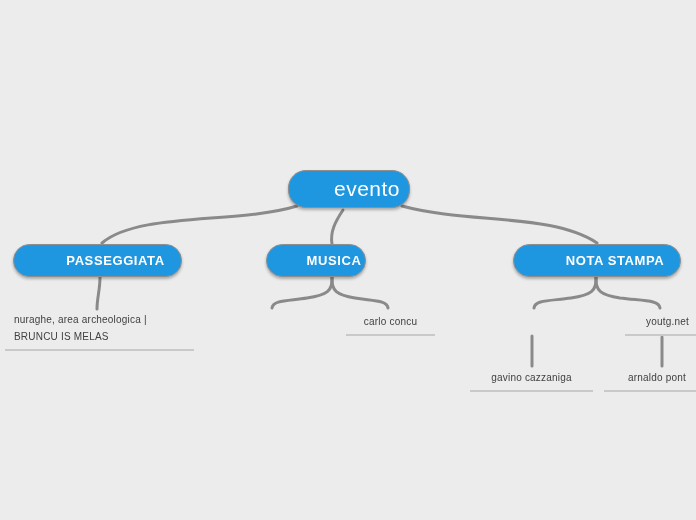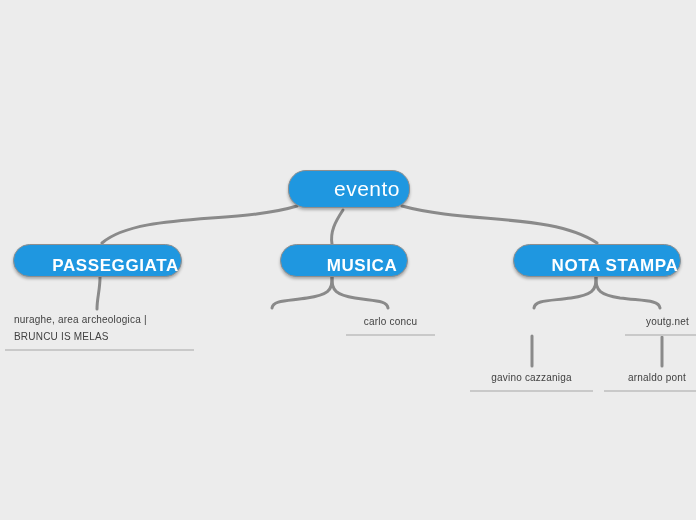--- a/index.html
+++ b/index.html
@@ -36,28 +36,27 @@
   }
   .node.root {
     left: 288px; top: 170px;
     width: 122px; height: 38px;
     font-size: 21px;
     letter-spacing: 0.5px;
   }
   .node.branch {
     top: 244px;
     height: 33px;
-    font-size: 17px;
+    font-size: 13px;
     font-weight: 600;
     letter-spacing: 0.6px;
     border-radius: 17px;
-    align-items: flex-end;
   }
   #node-passeggiata { left: 13px;  width: 169px; }
-  #node-musica      { left: 280px; width: 128px; }
+  #node-musica      { left: 266px; width: 100px; }
   #node-nota-stampa { left: 513px; width: 168px; }
   .leaf {
     position: absolute;
     color: #414141;
     font-size: 10px;
     line-height: 17px;
     letter-spacing: 0.2px;
     text-align: center;
     border-bottom: 2px solid #c9c9c9;
     padding-bottom: 4px;

